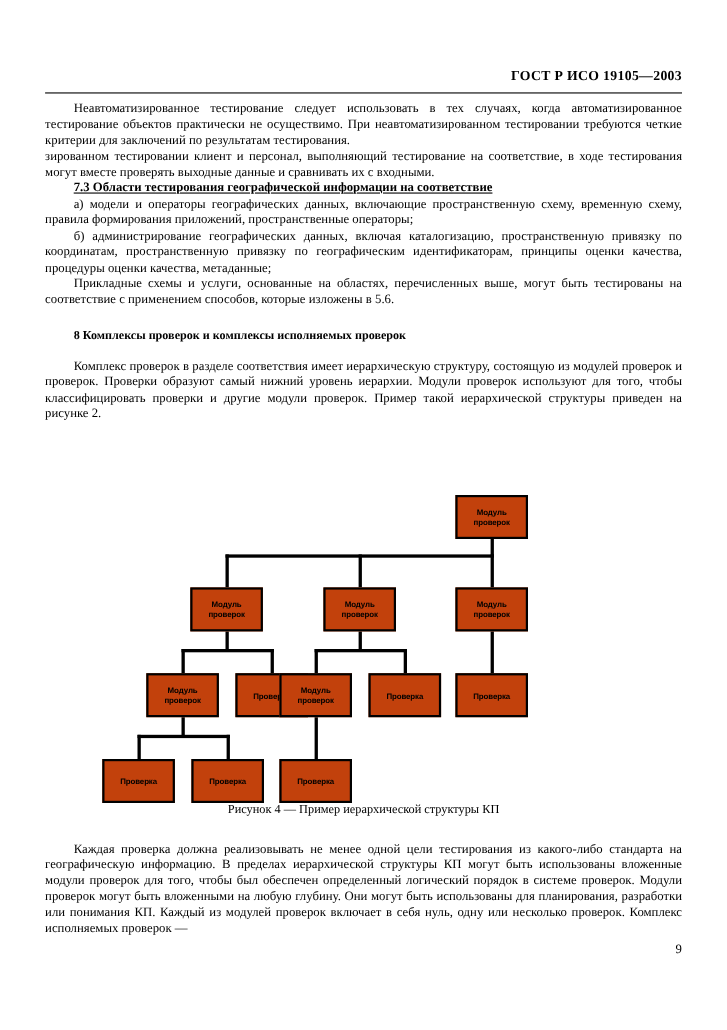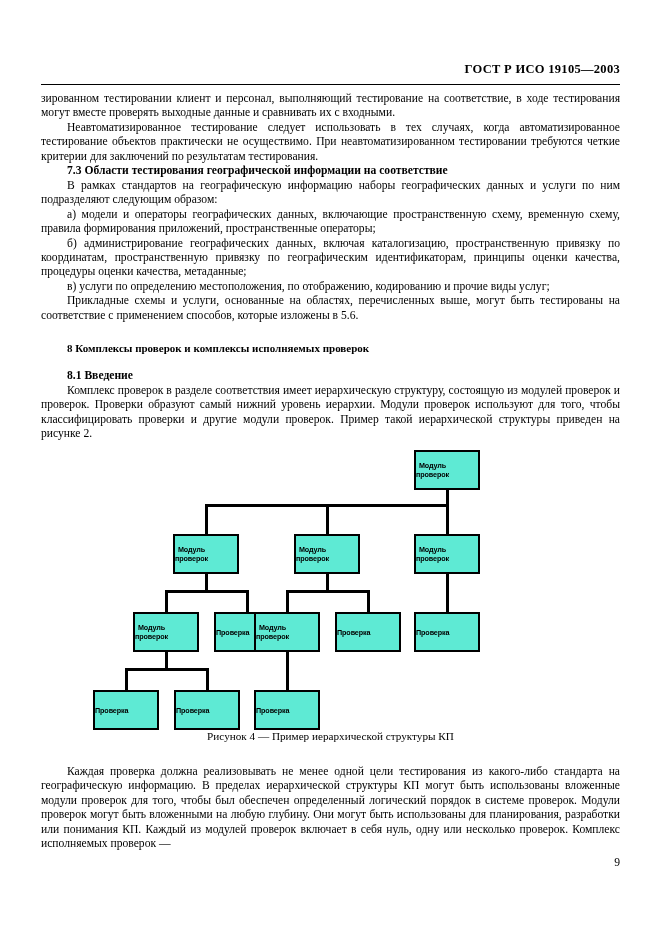--- a/index.html
+++ b/index.html
@@ -59,20 +59,21 @@
     hyphens: manual;
   }
   p.ind { text-indent: 26px; }
   p.item { text-indent: 26px; font-family: Liberation Serif, serif; }
   h4.sub {
     margin: 0;
     font-size: 11.6px;
     line-height: 14.45px;
     font-weight: bold;
     text-indent: 26px;
+    text-decoration: underline;
   }
   h3.sec {
     margin: 0;
     font-size: 11px;
     line-height: 16px;
     font-weight: bold;
     text-indent: 26px;
   }
   .gap-m { height: 13px; }
   .gap-l { height: 17px; }
@@ -89,23 +90,24 @@
     position: absolute;
     top: 0;
     left: 0;
     width: 579px;
     height: 285px;
   }
   .fignode {
     position: absolute;
     box-sizing: border-box;
     border: 2.2px solid #000;
-    background: #5eead4;
+    background: #c2410c;
     display: flex;
     align-items: center;
+    justify-content: center;
     text-align: center;
     font-family: "Liberation Sans", "DejaVu Sans", sans-serif;
     font-weight: bold;
     font-size: 7.2px;
     line-height: 9px;
     letter-spacing: -0.1px;
     z-index: 2;
     color: #000;
   }
   .fignode span { display: block; }
@@ -141,32 +143,29 @@
 </style>
 </head>
 <body>
 
 <div class="page">
 
   <div class="header">ГОСТ Р ИСО 19105—2003</div>
   <div class="header-rule"></div>
 
   <div class="content">
+    <p class="tx ind">Неавтоматизированное тестирование следует использовать в тех случаях, когда автоматизированное тестирование объектов практически не осуществимо. При неавтоматизированном тестировании требуются четкие критерии для заключений по результатам тестирования.</p>
     <p class="tx">зированном тестировании клиент и персонал, выполняющий тестирование на соответствие, в ходе тестирования могут вместе проверять выходные данные и сравнивать их с входными.</p>
-    <p class="tx ind">Неавтоматизированное тестирование следует использовать в тех случаях, когда автоматизированное тестирование объектов практически не осуществимо. При неавтоматизированном тестировании требуются четкие критерии для заключений по результатам тестирования.</p>
     <h4 class="sub">7.3  Области тестирования географической информации на соответствие</h4>
-    <p class="tx ind">В рамках стандартов на географическую информацию наборы географических данных и услуги по ним подразделяют следующим образом:</p>
     <p class="tx item">а)  модели и операторы географических данных, включающие пространственную схему, временную схему, правила формирования приложений, пространственные операторы;</p>
     <p class="tx item">б)  администрирование географических данных, включая каталогизацию, пространственную привязку по координатам, пространственную привязку по географическим идентификаторам, принципы оценки качества, процедуры оценки качества, метаданные;</p>
-    <p class="tx item">в)  услуги по определению местоположения, по отображению, кодированию и прочие виды услуг;</p>
     <p class="tx ind">Прикладные схемы и услуги, основанные на областях, перечисленных выше, могут быть тестированы на соответствие с применением способов, которые изложены в 5.6.</p>
     <div class="gap-l"></div>
     <h3 class="sec">8  Комплексы проверок и комплексы исполняемых проверок</h3>
     <div class="gap-m"></div>
-    <h4 class="sub">8.1  Введение</h4>
     <p class="tx ind">Комплекс проверок в разделе соответствия имеет иерархическую структуру, состоящую из модулей проверок и проверок. Проверки образуют самый нижний уровень иерархии. Модули проверок используют для того, чтобы классифицировать проверки и другие модули проверок. Пример такой иерархической структуры приведен на рисунке 2.</p>
   </div>
 
   <div class="figure">
     <div class="diagram">
 
       <div class="edge" style="left:405px; top:46px; width:2.6px; height:16px;"></div>
       <div class="edge" style="left:164px; top:60px; width:244px; height:2.6px;"></div>
       <div class="edge" style="left:164px; top:60px; width:2.6px; height:30px;"></div>
       <div class="edge" style="left:285px; top:60px; width:2.6px; height:30px;"></div>

